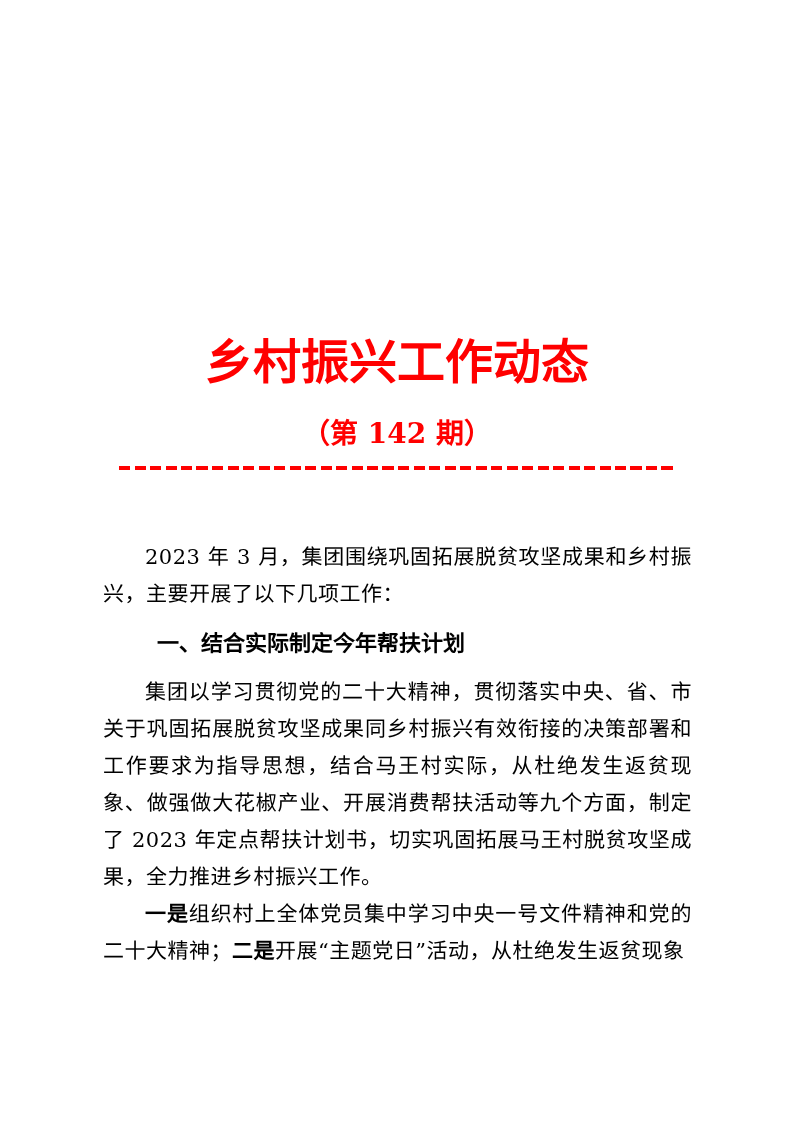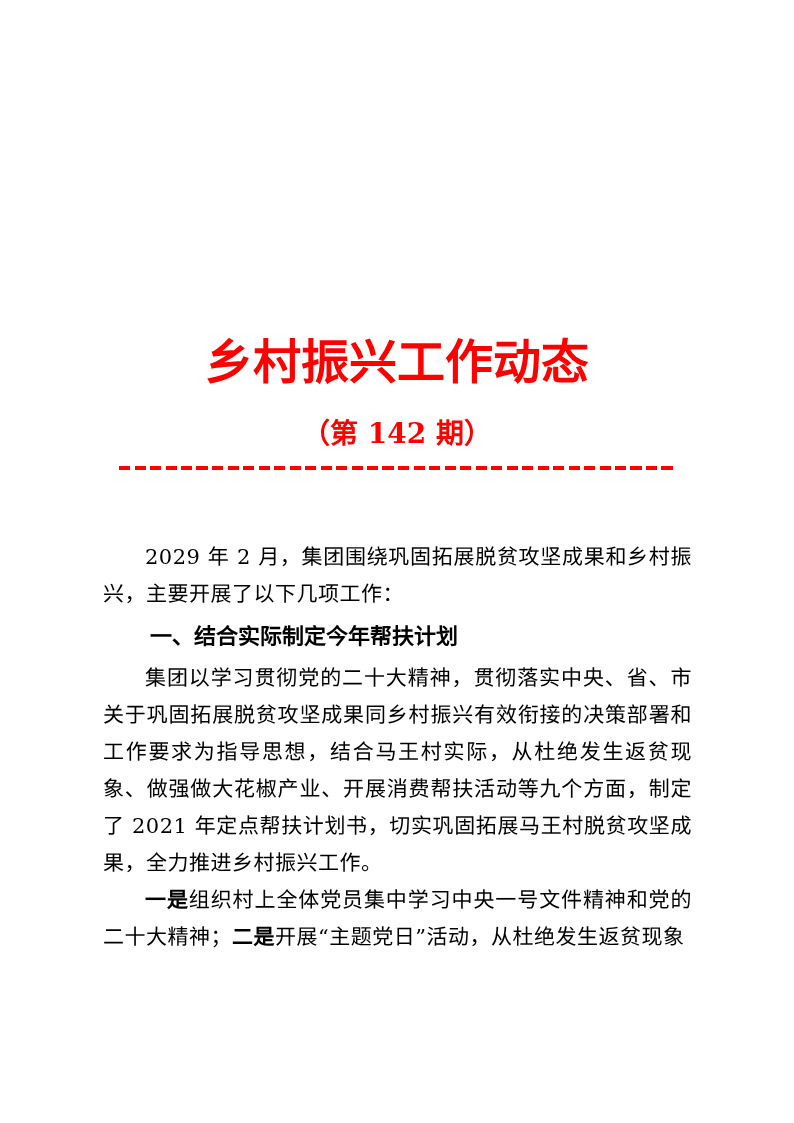--- a/index.html
+++ b/index.html
@@ -54,21 +54,21 @@
     margin: 0;
     font-size: 21px;
     line-height: 37px;
     letter-spacing: 0.5px;
     text-align: justify;
     text-justify: inter-character;
     text-indent: 42px;
     font-family: "DejaVu Serif", "Liberation Serif", serif;
   }
   .sec-heading {
-    margin: 5px;
+    margin: 12px;
     font-size: 22px;
     line-height: 37px;
     font-weight: bold;
     text-align: left;
     text-indent: 42px;
     font-family: "DejaVu Sans", "Liberation Sans", sans-serif;
     color: #000000;
   }
   .lead-bold {
     font-weight: bold;
@@ -79,22 +79,22 @@
 <body>
 
 <div class="page">
   <header class="masthead">
     <h1 class="title">乡村振兴工作动态</h1>
     <div class="issue">（第 142 期）</div>
     <div class="dash-line"></div>
   </header>
 
   <main class="body-text">
-    <p class="para">2029 年 2 月，集团围绕巩固拓展脱贫攻坚成果和乡村振兴，主要开展了以下几项工作：</p>
+    <p class="para">2023 年 3 月，集团围绕巩固拓展脱贫攻坚成果和乡村振兴，主要开展了以下几项工作：</p>
 
     <h2 class="sec-heading">一、结合实际制定今年帮扶计划</h2>
 
-    <p class="para">集团以学习贯彻党的二十大精神，贯彻落实中央、省、市关于巩固拓展脱贫攻坚成果同乡村振兴有效衔接的决策部署和工作要求为指导思想，结合马王村实际，从杜绝发生返贫现象、做强做大花椒产业、开展消费帮扶活动等九个方面，制定了 2021 年定点帮扶计划书，切实巩固拓展马王村脱贫攻坚成果，全力推进乡村振兴工作。</p>
+    <p class="para">集团以学习贯彻党的二十大精神，贯彻落实中央、省、市关于巩固拓展脱贫攻坚成果同乡村振兴有效衔接的决策部署和工作要求为指导思想，结合马王村实际，从杜绝发生返贫现象、做强做大花椒产业、开展消费帮扶活动等九个方面，制定了 2023 年定点帮扶计划书，切实巩固拓展马王村脱贫攻坚成果，全力推进乡村振兴工作。</p>
 
 
     <p class="para"><span class="lead-bold">一是</span><span>组织村上全体党员集中学习中央一号文件精神和党的二十大精神；</span><span class="lead-bold">二是</span><span>开展“主题党日”活动，从杜绝发生返贫现象</span></p>
   </main>
 </div>
 
 </body></html>

